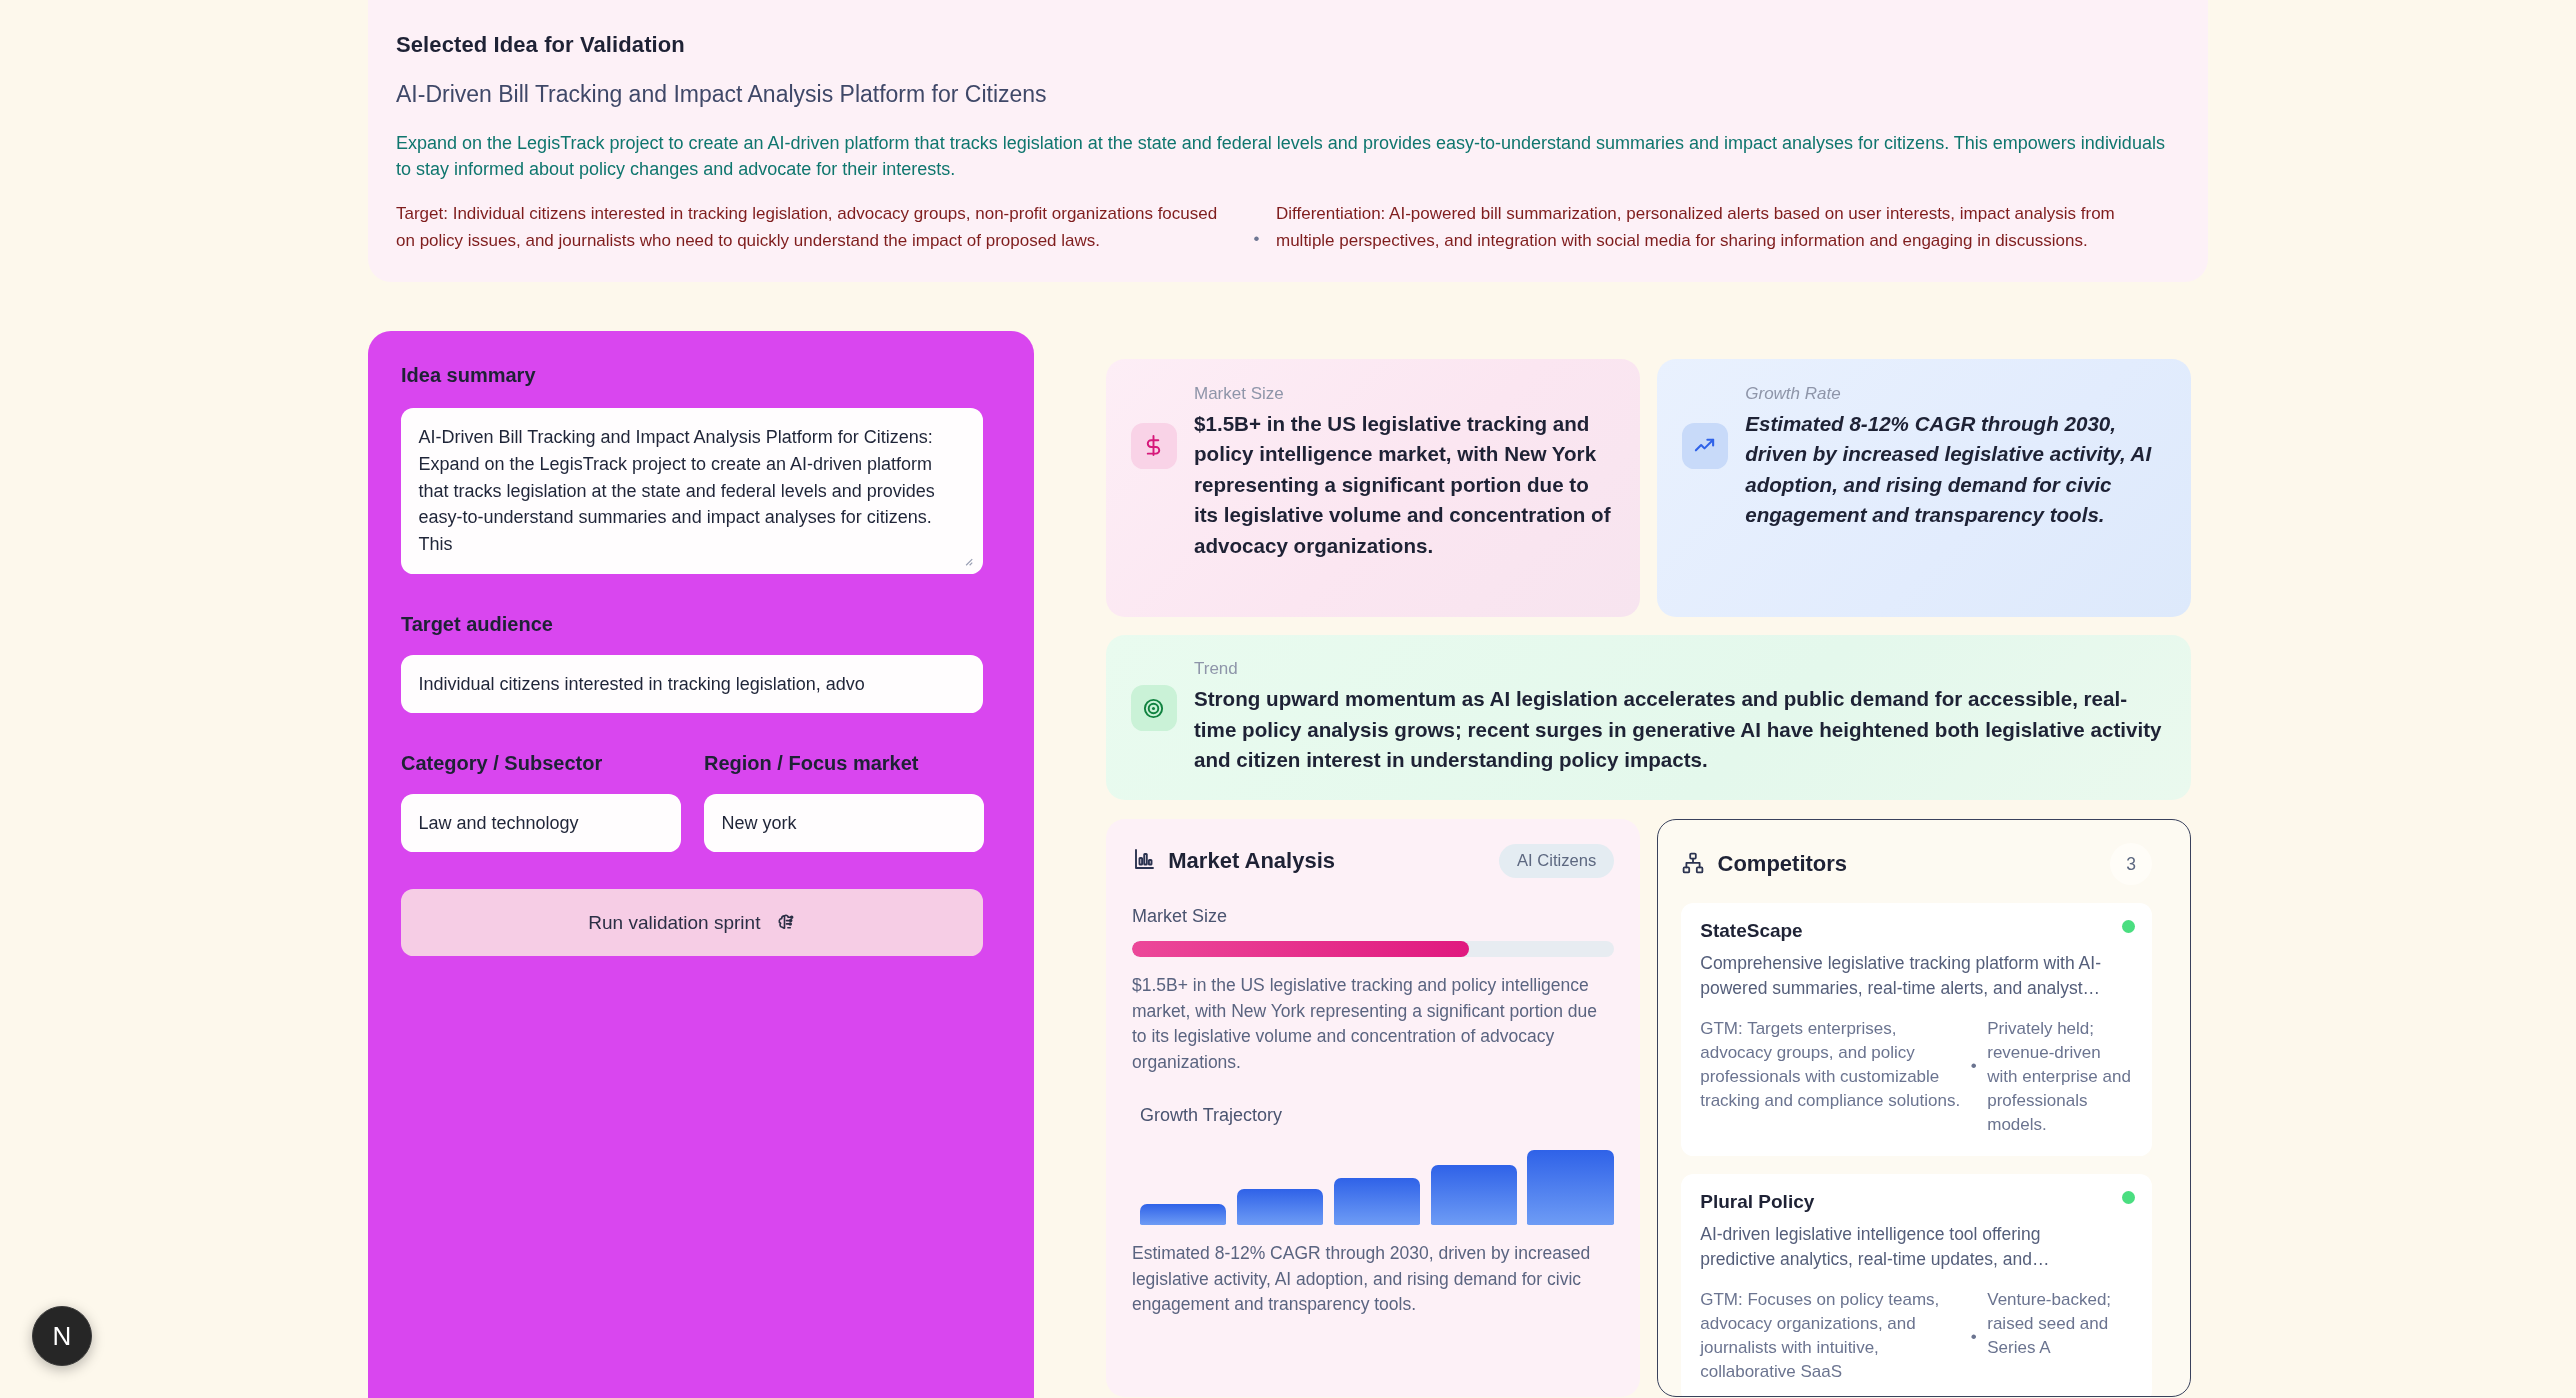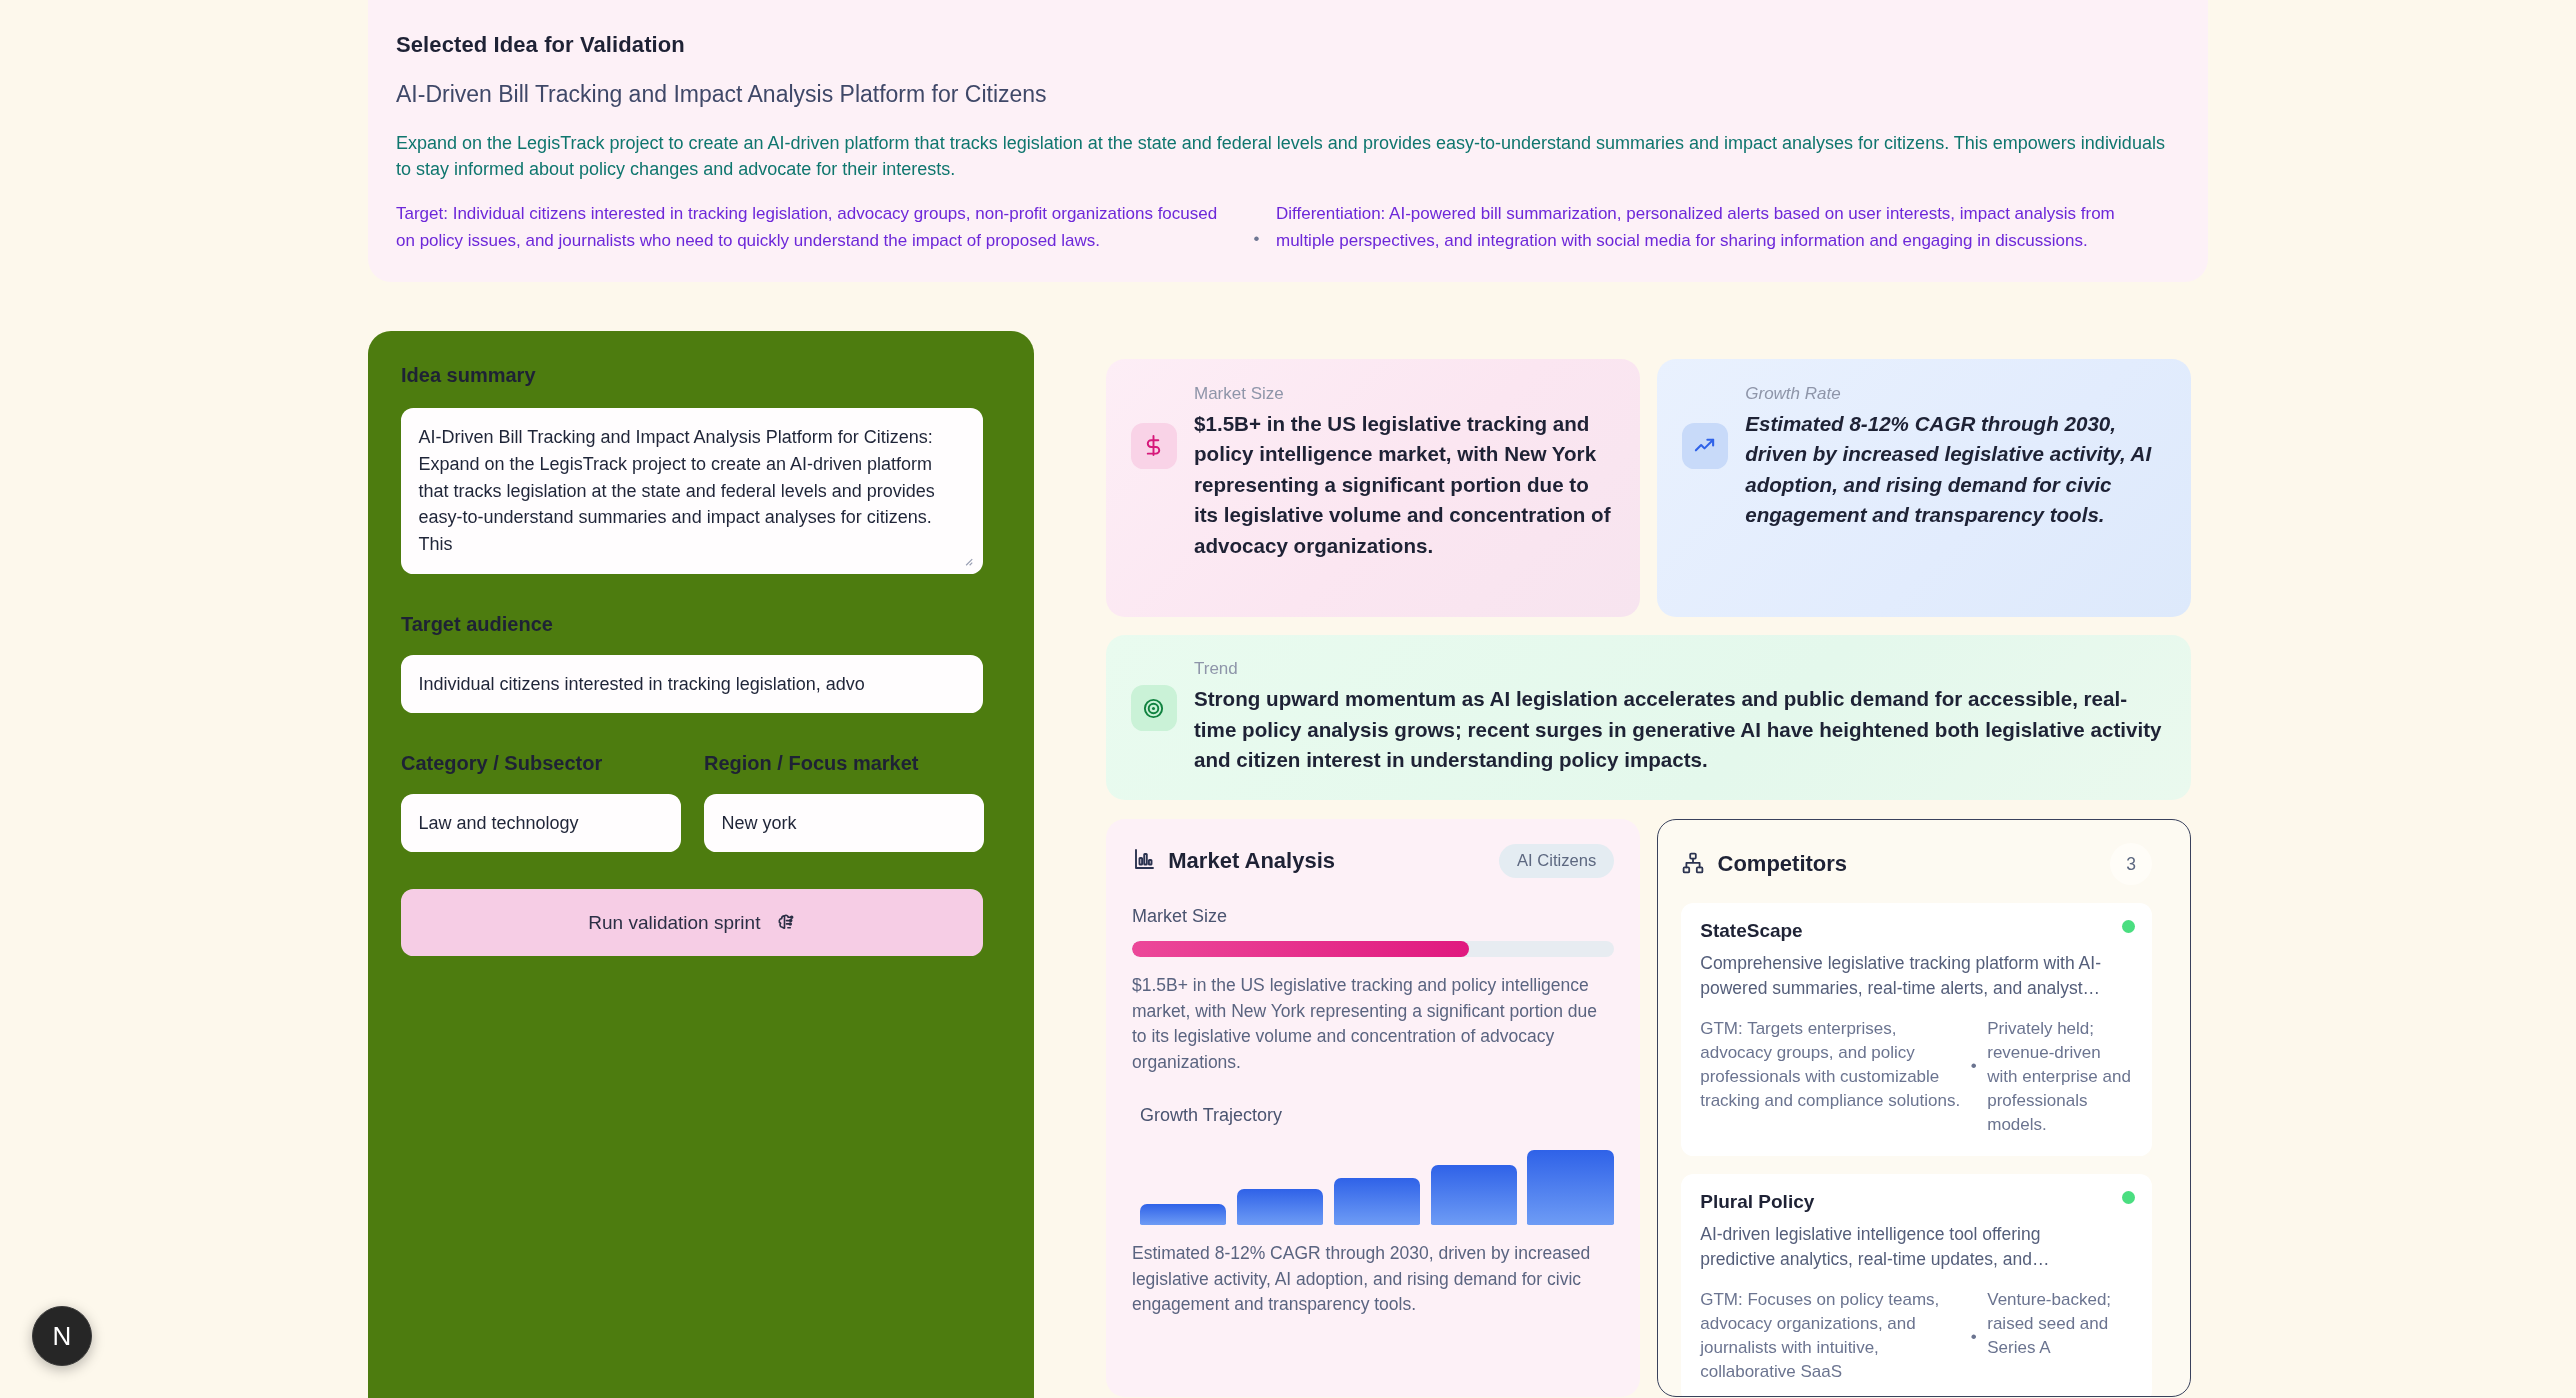--- a/index.html
+++ b/index.html
@@ -25,30 +25,30 @@
     margin-top: 23px; font-size: 23px; color: #3f4868; font-weight: 400;
   }
   .hero-desc {
     margin-top: 23px; font-size: 18px; line-height: 1.42; color: #0f766e;
     max-width: 1787px;
   }
   .hero-cols {
     margin-top: 19px; display: flex; gap: 0px; align-items: flex-start;
   }
   .hero-col {
-    font-size: 17px; line-height: 1.58; color: #6d28d9;
+    font-size: 17px; line-height: 1.58; color: #7f1d1d;
   }
   .hero-col.left { width: 841px; }
   .hero-bullet { width: 39px; text-align: center; color: #6e7793; font-size: 17px; padding-top: 28px; }
   .hero-col.right { width: 902px; }
 
   
   .left-panel {
     position: absolute; left: 368px; top: 331px; width: 666px; height: 1067px;
-    background: #4d7c0f;
+    background: #d946ef;
     border-top-left-radius: 23px; border-top-right-radius: 23px;
     padding: 33px 33px 0 33px;
   }
   .field-label {
     font-size: 20px; font-weight: bold; color: #1e2235;
   }
   .textarea-box {
     margin-top: 21px; width: 582px; height: 166px; background: #fffdfe;
     border-radius: 12.3px; padding: 16px 17.5px;
     font-size: 18px; line-height: 1.49; color: #1f2538;

